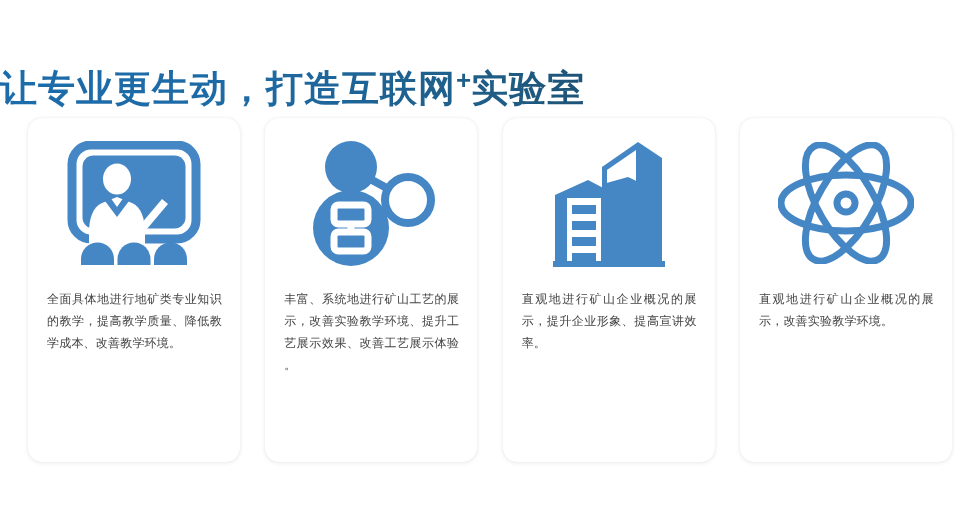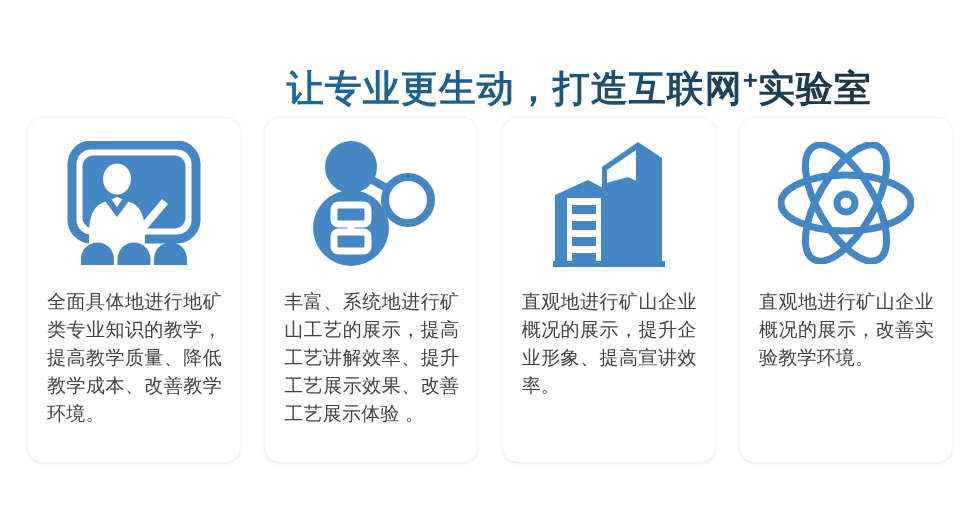--- a/index.html
+++ b/index.html
@@ -19,21 +19,21 @@
     width: 980px;
     height: 508px;
   }
 
   
   .heading {
     position: absolute;
     left: 0;
     top: 30px;
     width: 872px;
-    text-align: right;
+    text-align: left;
     font-size: 37px;
     font-weight: bold;
     letter-spacing: 1px;
     line-height: 50px;
     white-space: nowrap;
     background-image: linear-gradient(to right, #1c6cab 0%, #1d6aa4 28%, #1f5c84 58%, #1d4463 80%, #1b3445 100%);
     -webkit-background-clip: text;
     background-clip: text;
     color: transparent;
     -webkit-text-fill-color: transparent;
@@ -69,22 +69,22 @@
   .card-icon {
     height: 170px;
     display: flex;
     align-items: center;
     justify-content: center;
   }
   .card-icon svg { display: block; }
 
   .card-text {
     margin: 0 18px 0 19px;
-    font-size: 19px;
-    line-height: 28px;
+    font-size: 12px;
+    line-height: 22px;
     color: #434343;
     text-align: justify;
     text-justify: inter-ideograph;
     letter-spacing: 0.2px;
   }
 </style>
 </head>
 <body>
 
 <div class="page">
@@ -128,21 +128,21 @@
 
           <circle cx="101" cy="60" r="23" fill="#ffffff" stroke="#4586c5" stroke-width="8"></circle>
 
           <circle cx="44" cy="88" r="38" fill="#4586c5"></circle>
 
           <rect x="27" y="65" width="34" height="19" rx="4.5" ry="4.5" fill="none" stroke="#ffffff" stroke-width="7"></rect>
           <rect x="27" y="92" width="34" height="19" rx="4.5" ry="4.5" fill="none" stroke="#ffffff" stroke-width="7"></rect>
           <rect x="40.5" y="82" width="7" height="12" fill="#ffffff"></rect>
         </svg>
       </div>
-      <p class="card-text">丰富、系统地进行矿山工艺的展示，提高工艺讲解效率、提升工艺展示效果、改善工艺展示体验 。</p>
+      <p class="card-text">丰富、系统地进行矿山工艺的展示，改善实验教学环境、提升工艺展示效果、改善工艺展示体验 。</p>
     </div>
 
     <div class="card">
       <div class="card-icon">
         <svg width="140" height="134" viewBox="0 0 140 134" aria-hidden="true">
 
           <path d="M63 31 L99 6 L123 22 L123 130 L63 130 Z" fill="#4586c5"></path>
           <path d="M68 34 L97 14 L97 130 L68 130 Z" fill="#ffffff"></path>
 
           <path d="M64 48 L89 41 L110 51 L110 130 L64 130 Z" fill="#4586c5"></path>

